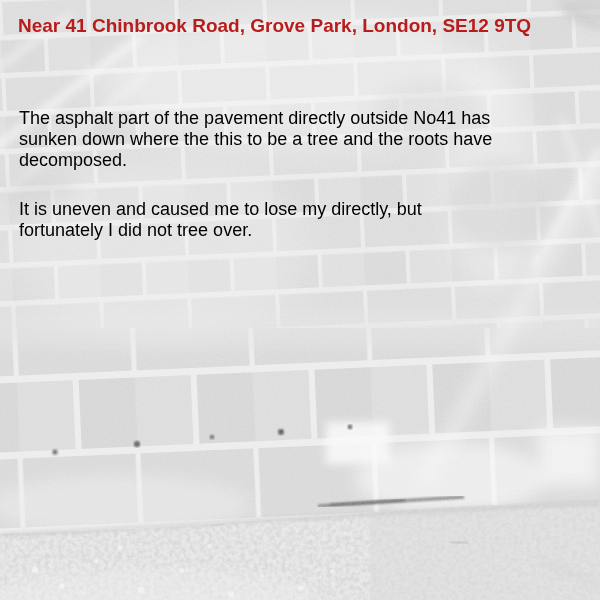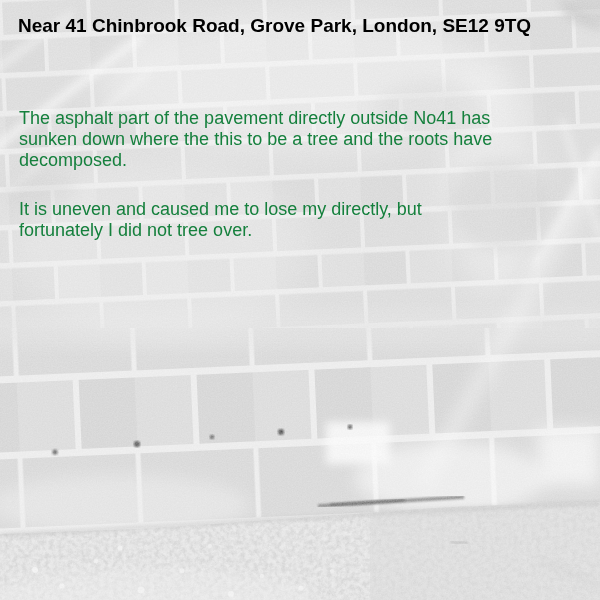--- a/index.html
+++ b/index.html
@@ -7,25 +7,25 @@
     position: relative;
     width: 600px; height: 600px;
     overflow: hidden;
     background: #e2e2e2;
     font-family: "Liberation Sans", sans-serif;
   }
   .photo-svg { position: absolute; left: 0; top: 0; width: 600px; height: 600px; display: block; }
   .report-title {
     position: absolute; top: 14px; left: 18px; right: 8px;
     font-size: 19px; font-weight: bold; line-height: 23px;
-    color: #000000; white-space: nowrap;
+    color: #b91c1c; white-space: nowrap;
   }
   .report-body {
     position: absolute; top: 108px; left: 19px; width: 578px;
-    font-size: 18px; line-height: 21px; color: #15803d;
+    font-size: 18px; line-height: 21px; color: #000000;
   }
   .report-body p { margin: 0 0 28px 0; }
   .report-body .line { white-space: nowrap; }
 </style>
 </head>
 <body>
 
 <div class="screen">
 
   <svg class="photo-svg" width="600" height="600" viewBox="0 0 600 600" aria-hidden="true">

